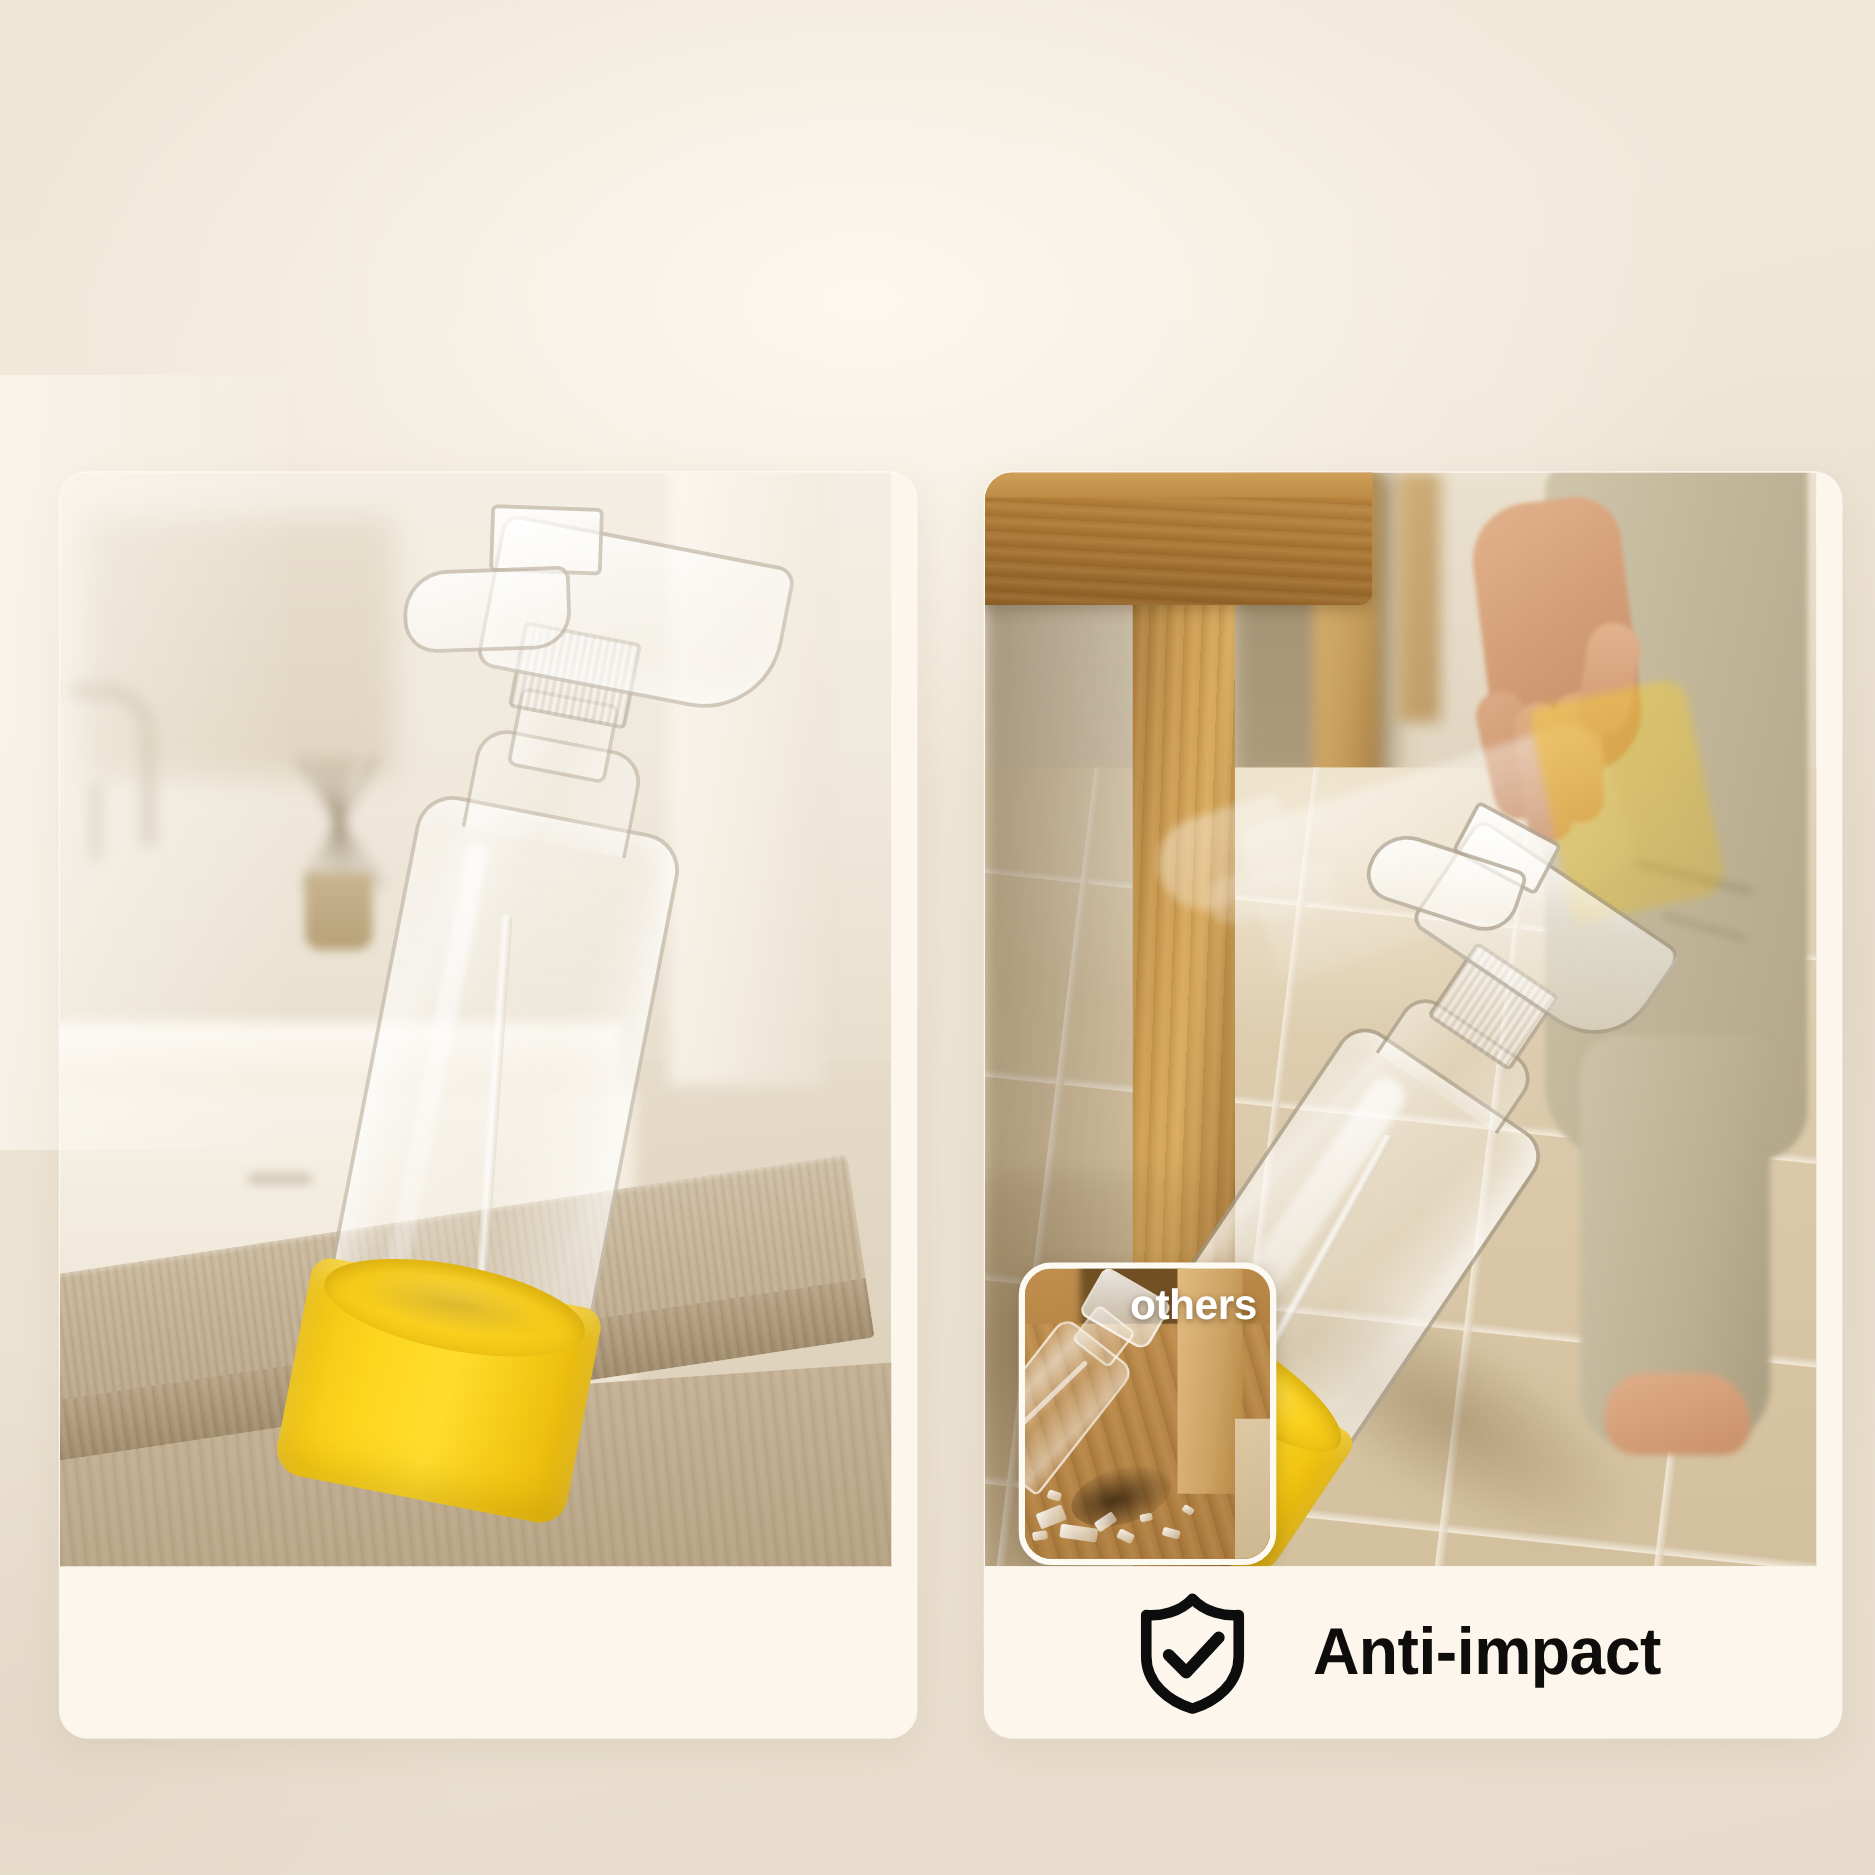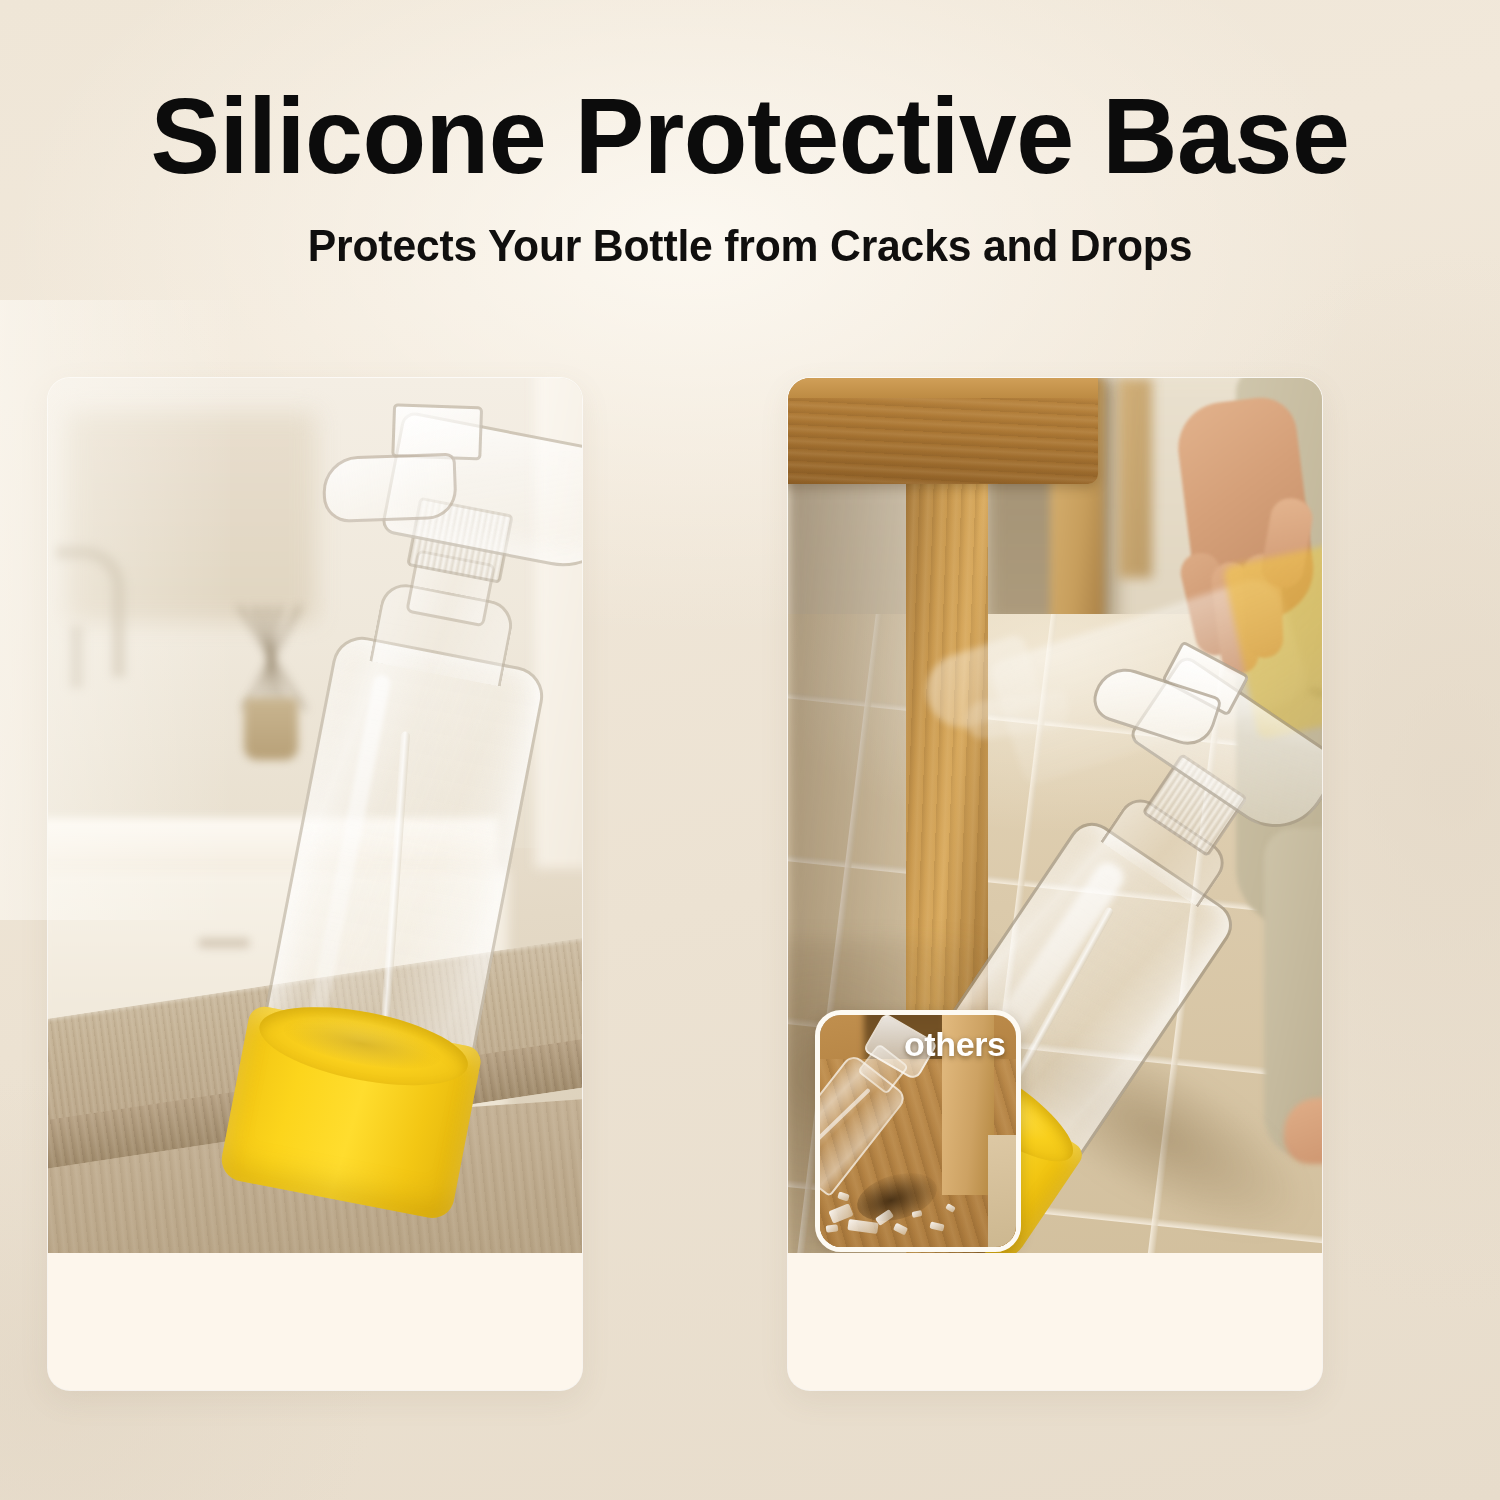--- a/index.html
+++ b/index.html
@@ -60,26 +60,27 @@
     color: #100f0e;
     letter-spacing: -0.2px;
     transform: scaleX(0.97);
     white-space: nowrap;
   }
 
   
   .card {
     position: absolute;
     top: 378px;
-    width: 534px;
+    width: 665px;
     height: 1012px;
     border-radius: 22px;
     background: #fdf6ec;
     box-shadow: 0 0 0 1px rgba(255,255,255,0.72), 0 10px 30px rgba(140,120,92,0.11);
     overflow: hidden;
+    padding-left: 20px;
   }
   .card-left  { left: 48px; }
   .card-right { left: 788px; }
 
   .photo {
     position: absolute;
     left: 0; top: 0;
     width: 665px;
     height: 875px;
     overflow: hidden;
@@ -644,24 +645,20 @@
     letter-spacing: -0.4px;
     text-shadow: 0 2px 5px rgba(60,38,10,0.52);
     z-index: 3;
   }
 </style>
 </head>
 <body>
 
 <div class="canvas">
 
-  <div class="headings">
-    <div class="title">Silicone Protective Base</div>
-    <div class="subtitle">Protects Your Bottle from Cracks and Drops</div>
-  </div>
 
   <div class="card card-left">
 
     <div class="photo">
       <div class="kitchen-bg"></div>
       <div class="k-wall"></div>
       <div class="k-wall-recess"></div>
       <div class="k-column"></div>
       <div class="k-faucet"></div>
       <div class="k-faucet2"></div>
@@ -772,15 +769,22 @@
           <div class="shard" style="left:86px; top:34px; width:10px; height:6px;  transform:rotate(-12deg);"></div>
           <div class="shard" style="left:104px;top:46px; width:14px; height:7px;  transform:rotate(14deg);"></div>
           <div class="shard" style="left:0px;  top:48px; width:12px; height:7px;  transform:rotate(-8deg);"></div>
           <div class="shard" style="left:120px;top:28px; width:9px;  height:6px;  transform:rotate(32deg);"></div>
         </div>
 
         <div class="ins-label">others</div>
       </div>
     </div>
 
+    <div class="caption">
+      <svg class="caption-icon" width="92" height="98" viewBox="0 0 92 98">
+        <path d="M46 6 C 36 17, 20 20, 9 19 L 9 52 C 9 74, 27 88, 46 94 C 65 88, 83 74, 83 52 L 83 19 C 72 20, 56 17, 46 6 Z" fill="none" stroke="#0d0d0d" stroke-width="8.5" stroke-linejoin="round"></path>
+        <polyline points="27,51 41,65 67,37" fill="none" stroke="#0d0d0d" stroke-width="9.5" stroke-linecap="round" stroke-linejoin="round"></polyline>
+      </svg>
+      <div class="caption-label">Anti-impact</div>
+    </div>
   </div>
 
 </div>
 
 </body></html>

